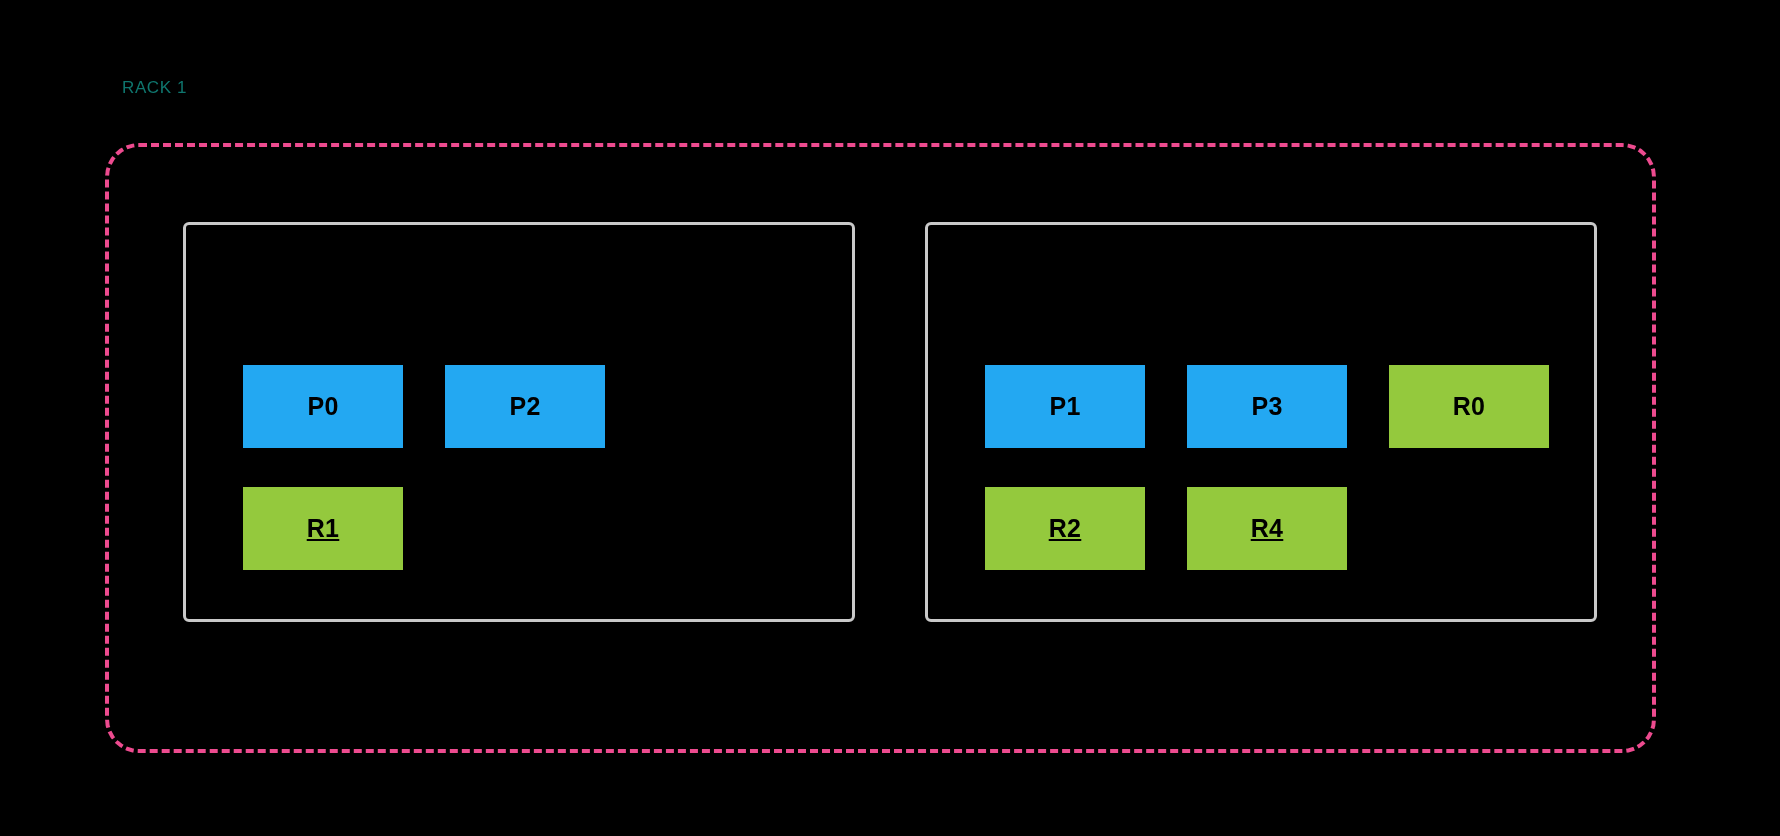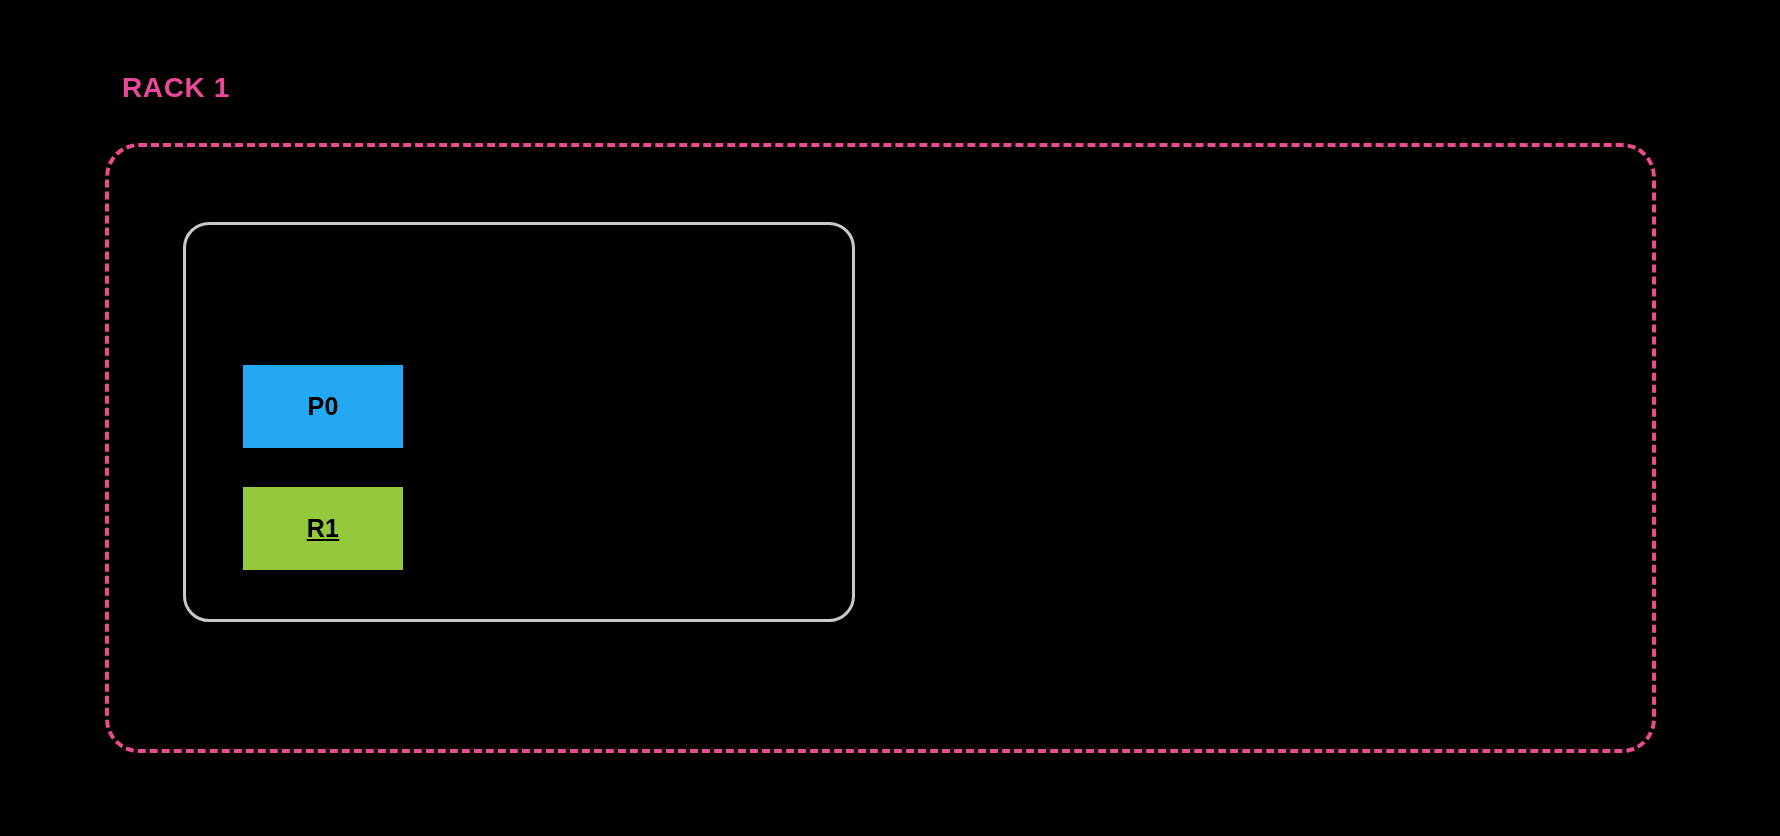--- a/index.html
+++ b/index.html
@@ -18,24 +18,24 @@
     width: 1780px;
     height: 836px;
     background: #000000;
   }
 
   
   .rack-label {
     position: absolute;
     left: 122px;
     top: 74px;
-    font-size: 28px;
-    font-weight: bold;
+    font-size: 17px;
+    font-weight: normal;
     letter-spacing: 0.6px;
-    color: #ec4899;
+    color: #0f766e;
     white-space: nowrap;
     line-height: 28px;
   }
 
   
   .rack-box {
     position: absolute;
     left: 105px;
     top: 143px;
     width: 1551px;
@@ -45,21 +45,21 @@
     box-sizing: border-box;
   }
 
   
   .server {
     position: absolute;
     top: 222px;
     width: 672px;
     height: 400px;
     border: 3px solid #C9C9C9;
-    border-radius: 26px;
+    border-radius: 6px;
     box-sizing: border-box;
   }
   .server.left  { left: 183px; }
   .server.right { left: 925px; }
 
   
   .unit-row {
     position: absolute;
     left: 57px;
     display: flex;
@@ -88,20 +88,32 @@
 
 <div id="canvas">
 
   <div class="rack-label">RACK 1</div>
 
   <div class="rack-box"></div>
 
   <div class="server left">
     <div class="unit-row row-top">
       <div class="unit primary">P0</div>
+      <div class="unit primary">P2</div>
     </div>
     <div class="unit-row row-bottom">
       <div class="unit replica">R1</div>
     </div>
   </div>
 
+  <div class="server right">
+    <div class="unit-row row-top">
+      <div class="unit primary">P1</div>
+      <div class="unit primary">P3</div>
+      <div class="unit replica">R0</div>
+    </div>
+    <div class="unit-row row-bottom">
+      <div class="unit replica">R2</div>
+      <div class="unit replica">R4</div>
+    </div>
+  </div>
 
 </div>
 
 </body></html>

